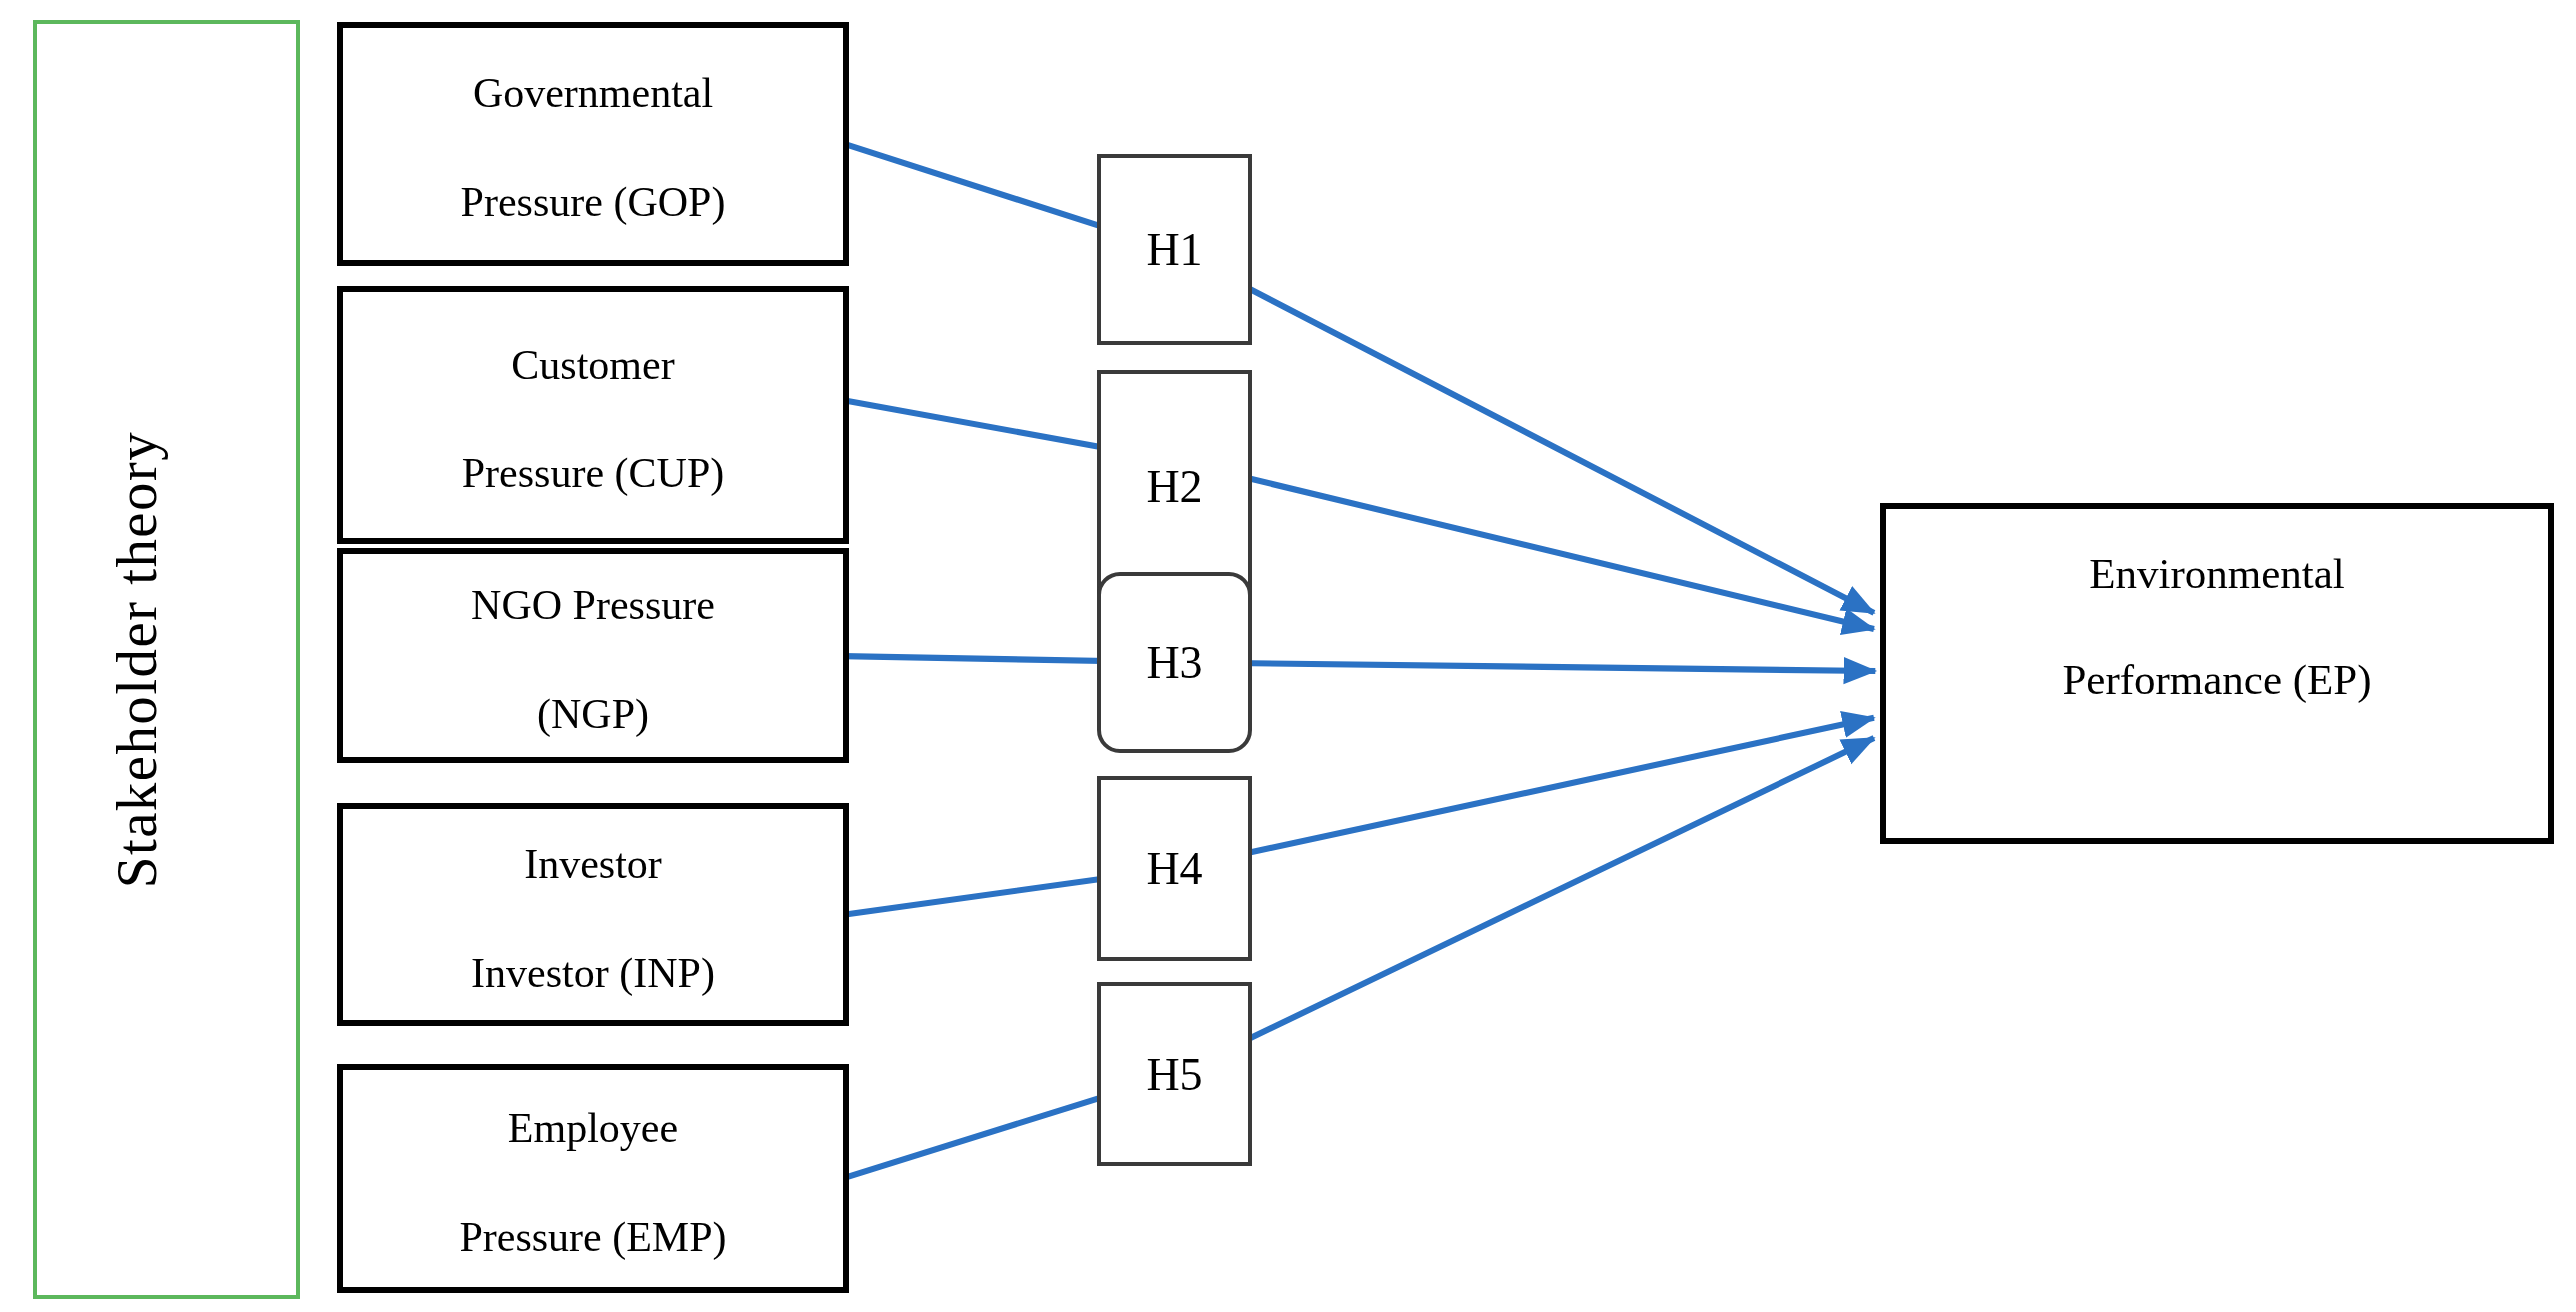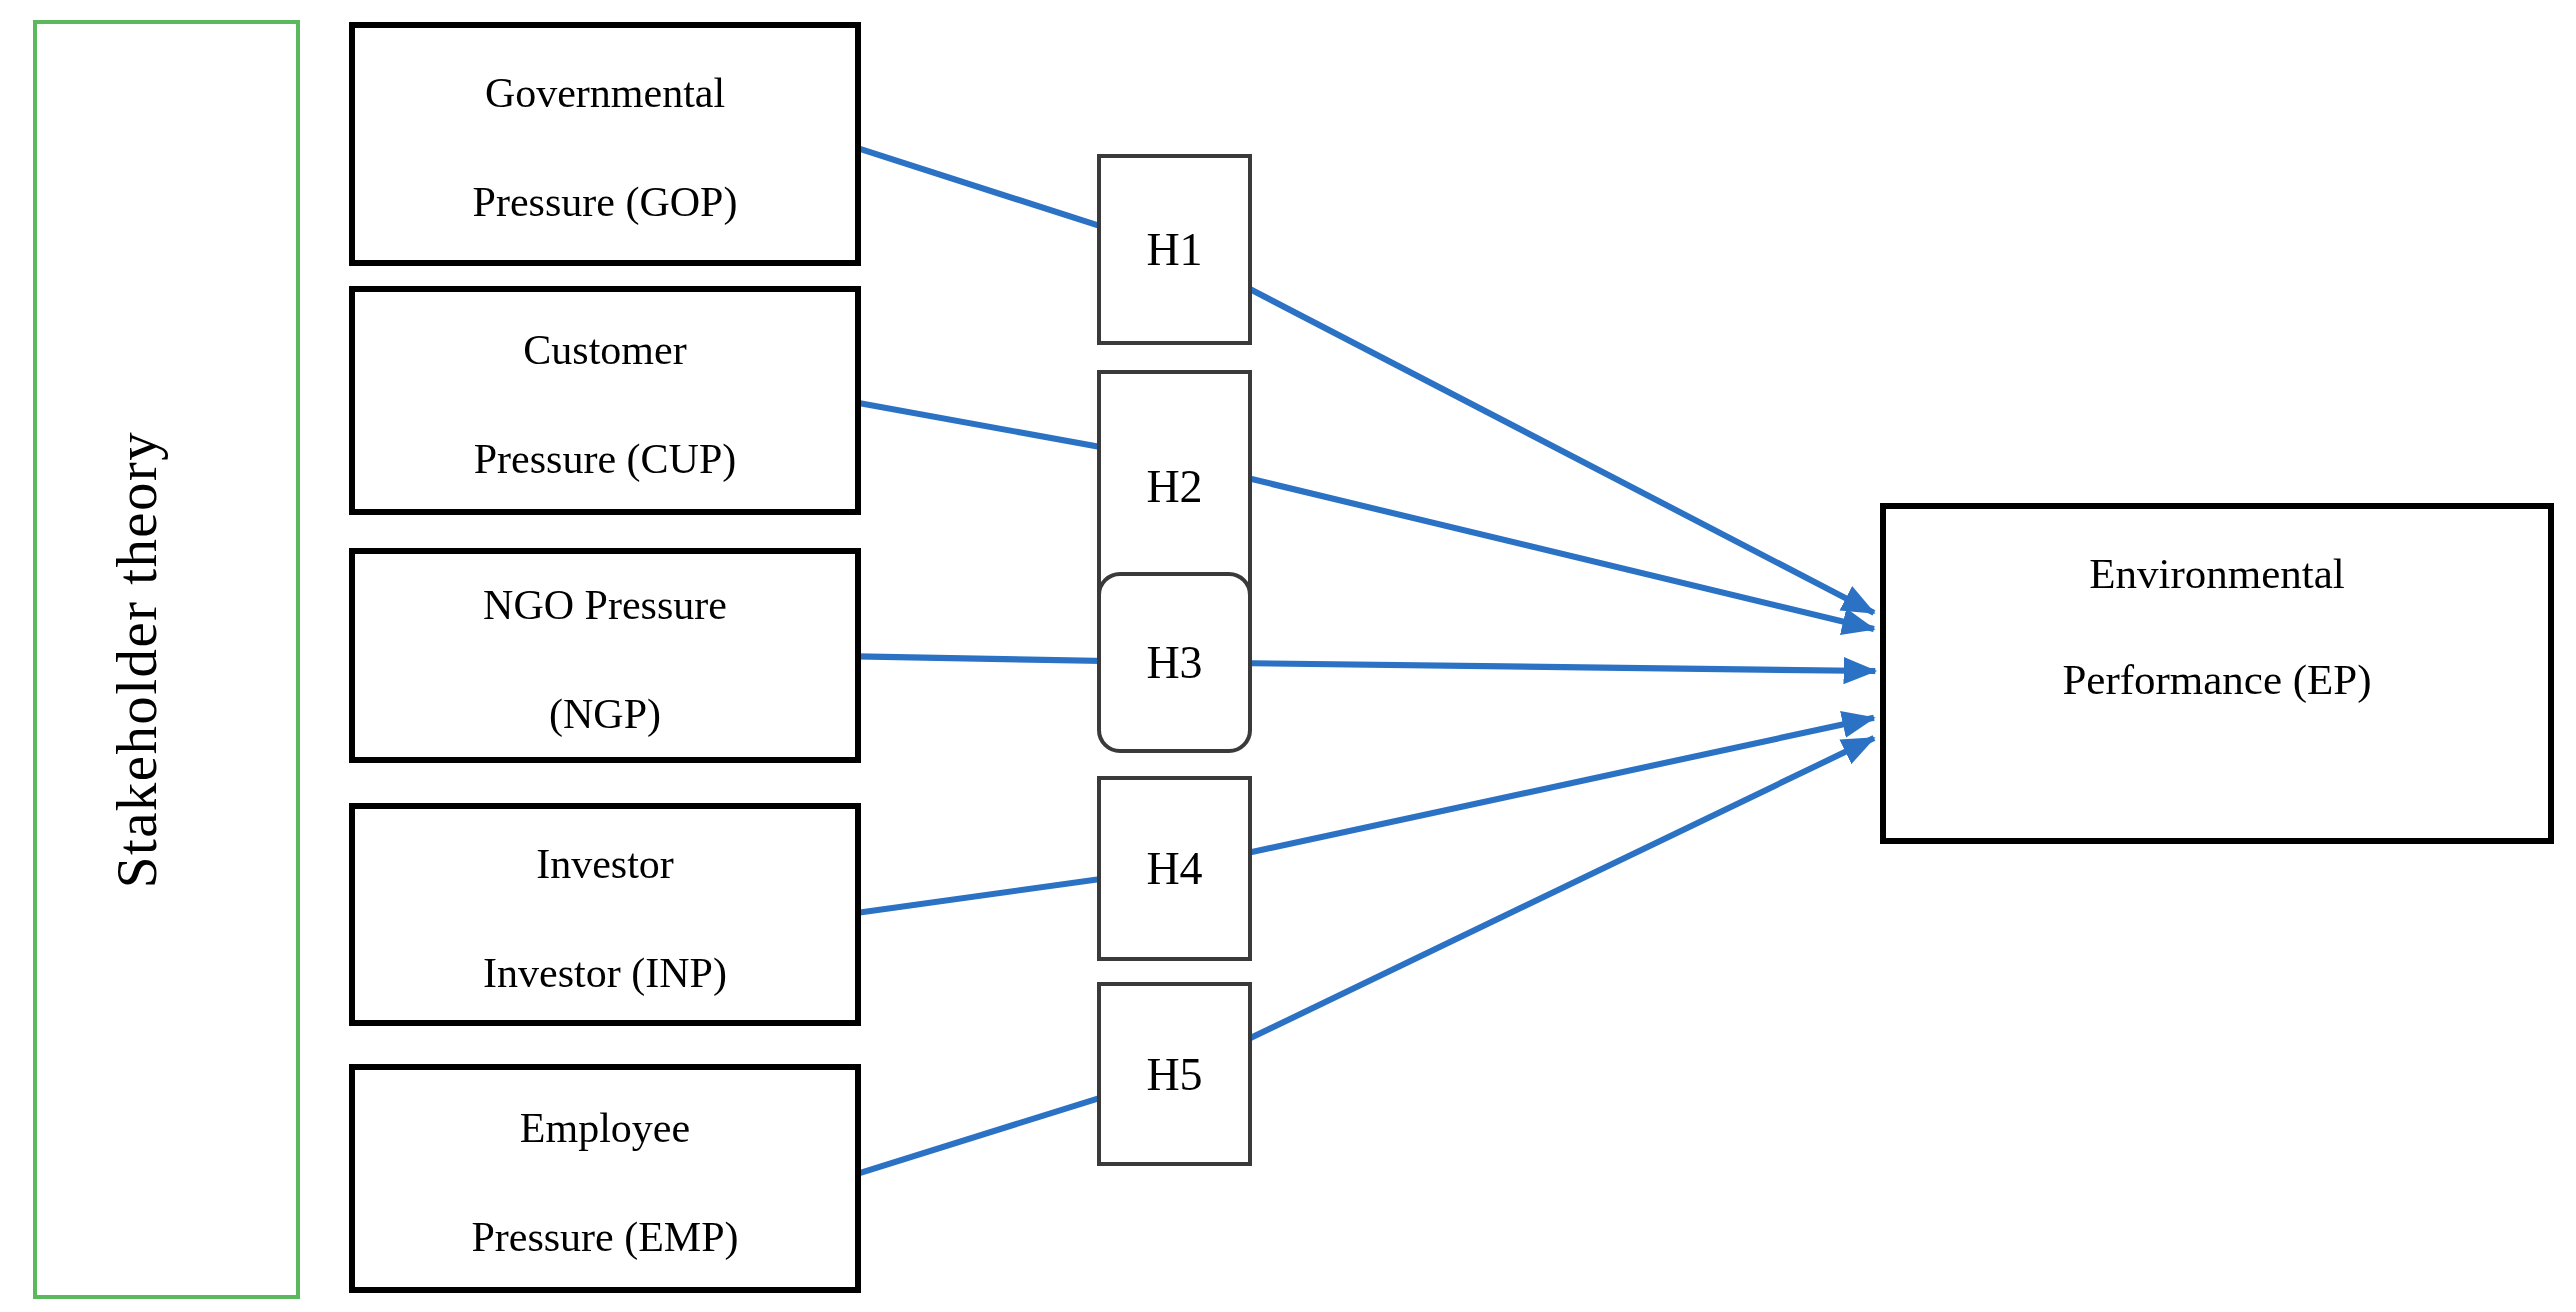--- a/index.html
+++ b/index.html
@@ -54,24 +54,23 @@
 
   
   .construct {
     left: 337px;
     width: 512px;
     border: 6.8px solid var(--construct-border, #000000);
     font-size: 42px;
     line-height: 1.15;
     gap: 60px;
     padding-top: 8.1px;
-    margin-left: 12px;
   }
   #box-gop { top: 21.7px;   height: 244px; }
-  #box-cup { top: 286px;  height: 229px; }
+  #box-cup { top: 286px;  height: 258px; }
   #box-ngp { top: 548px;  height: 215px; }
   #box-inp { top: 803px; height: 223px; }
   #box-emp { top: 1064px; height: 229px; }
 
   
   .hyp-box {
     left: 1097px;
     width: 155px;
     border: 4.1px solid var(--hyp-border, #3A3A3A);
     font-size: 46px;

